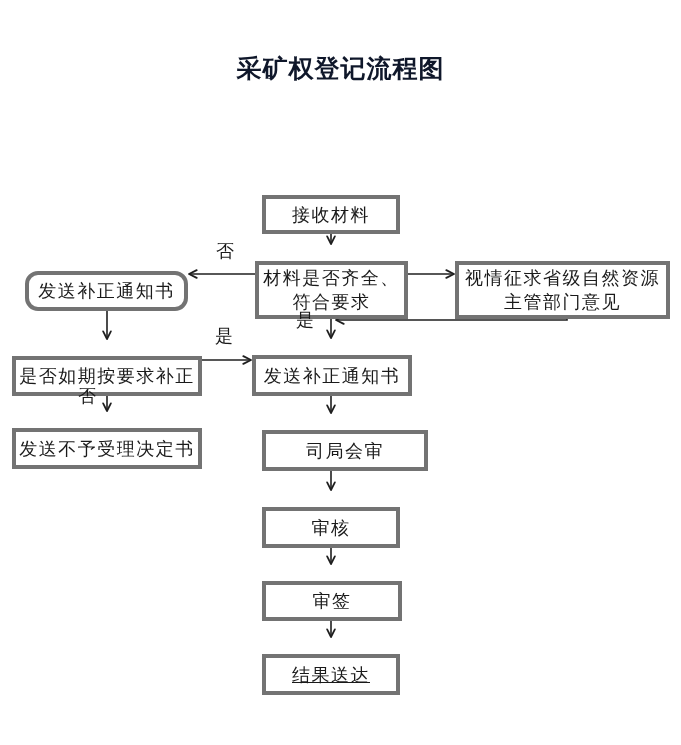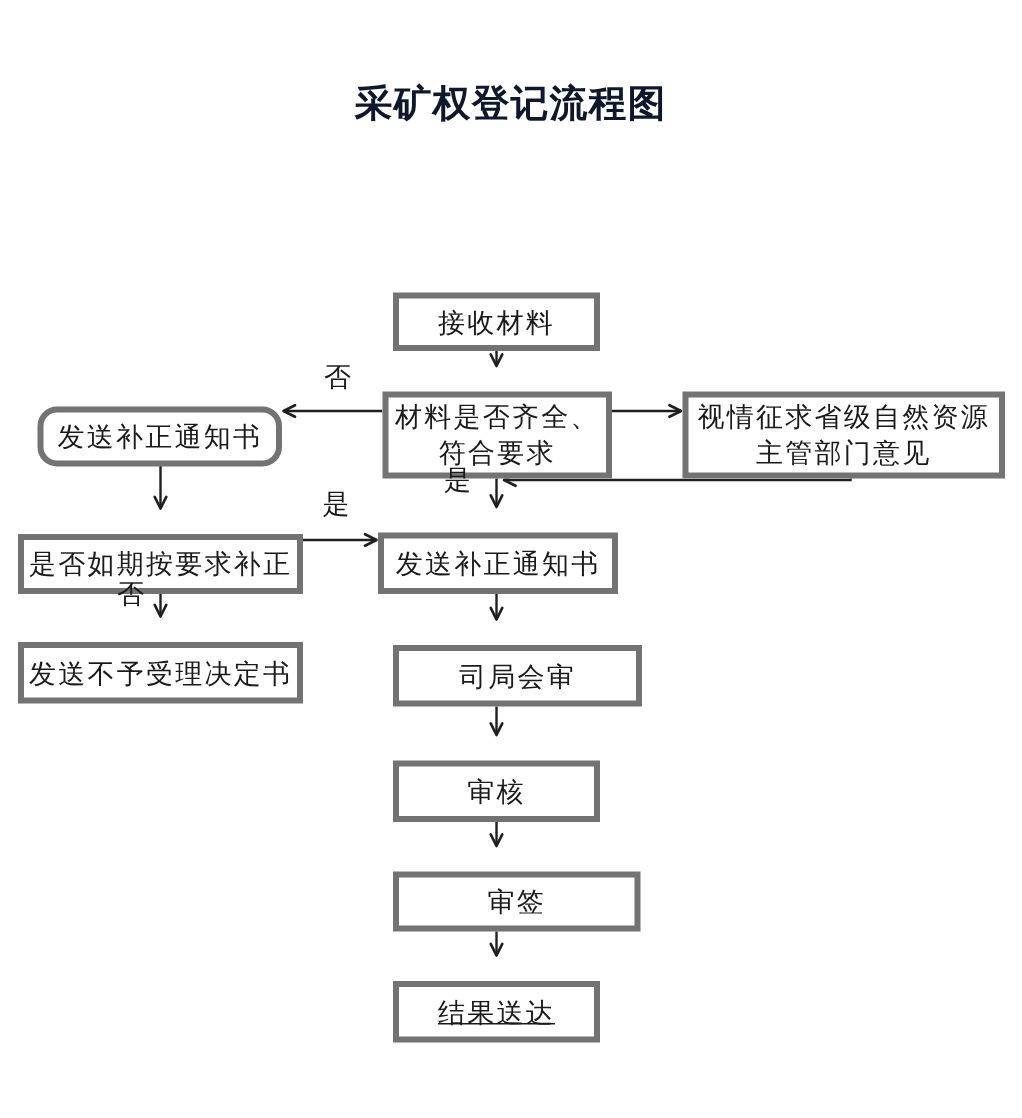--- a/index.html
+++ b/index.html
@@ -54,21 +54,21 @@
   
   .n0  { left: 262px; top: 179px; width: 138px; height: 39px; }
   .n1  { left: 255px; top: 245px; width: 153px; height: 58px; }
   .n2  { left: 455px; top: 245px; width: 215px; height: 58px; }
   .n3  { left:  25px; top: 255px; width: 163px; height: 40px; border-radius: 13px; }
   .n4  { left:  12px; top: 340px; width: 190px; height: 40px; }
   .n5  { left:  12px; top: 412px; width: 190px; height: 41px; }
   .n6  { left: 252px; top: 339px; width: 160px; height: 41px; }
   .n7  { left: 262px; top: 414px; width: 166px; height: 41px; }
   .n8  { left: 262px; top: 491px; width: 138px; height: 41px; }
-  .n9  { left: 262px; top: 565px; width: 165px; height: 40px; }
+  .n9  { left: 262px; top: 565px; width: 140px; height: 40px; }
   .n10 { left: 262px; top: 638px; width: 138px; height: 41px; text-decoration: underline; }
   
   .l0 { left: 216px; top: 241px; }
   .l1 { left: 296px; top: 310px; }
   .l2 { left: 215px; top: 326px; }
   .l3 { left:  78px; top: 386px; }
 </style>
 </head>
 <body>
 

